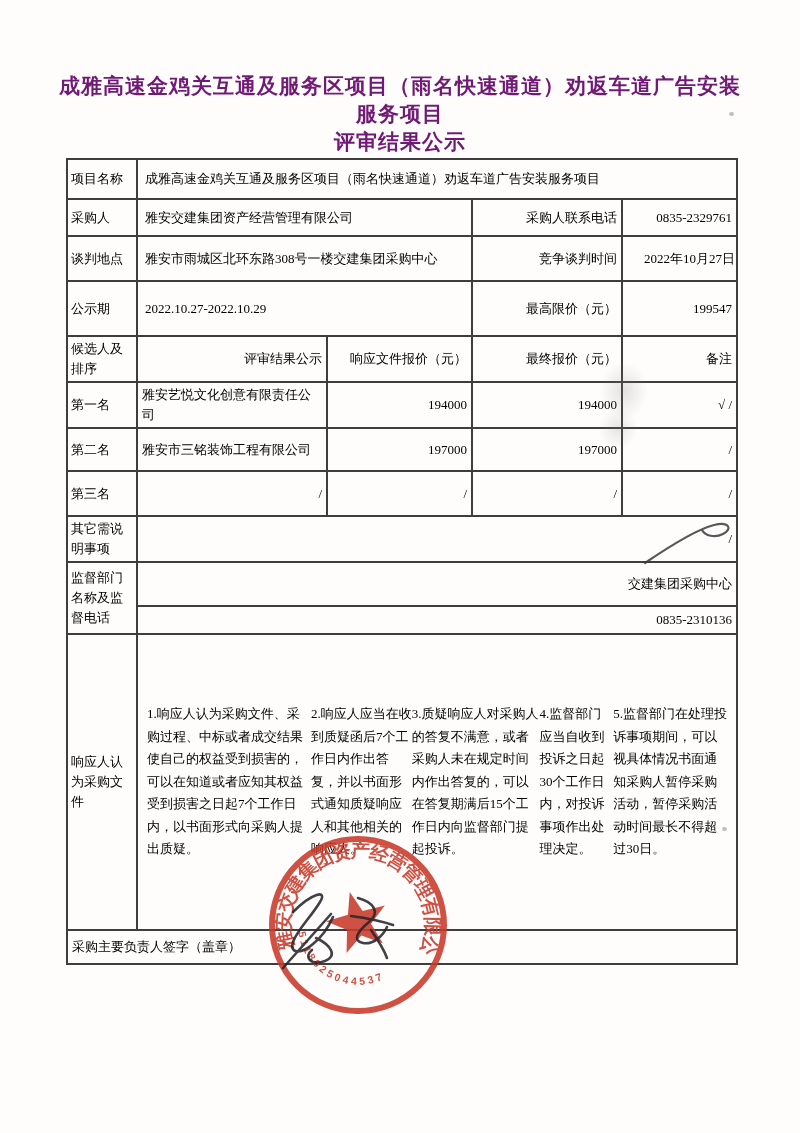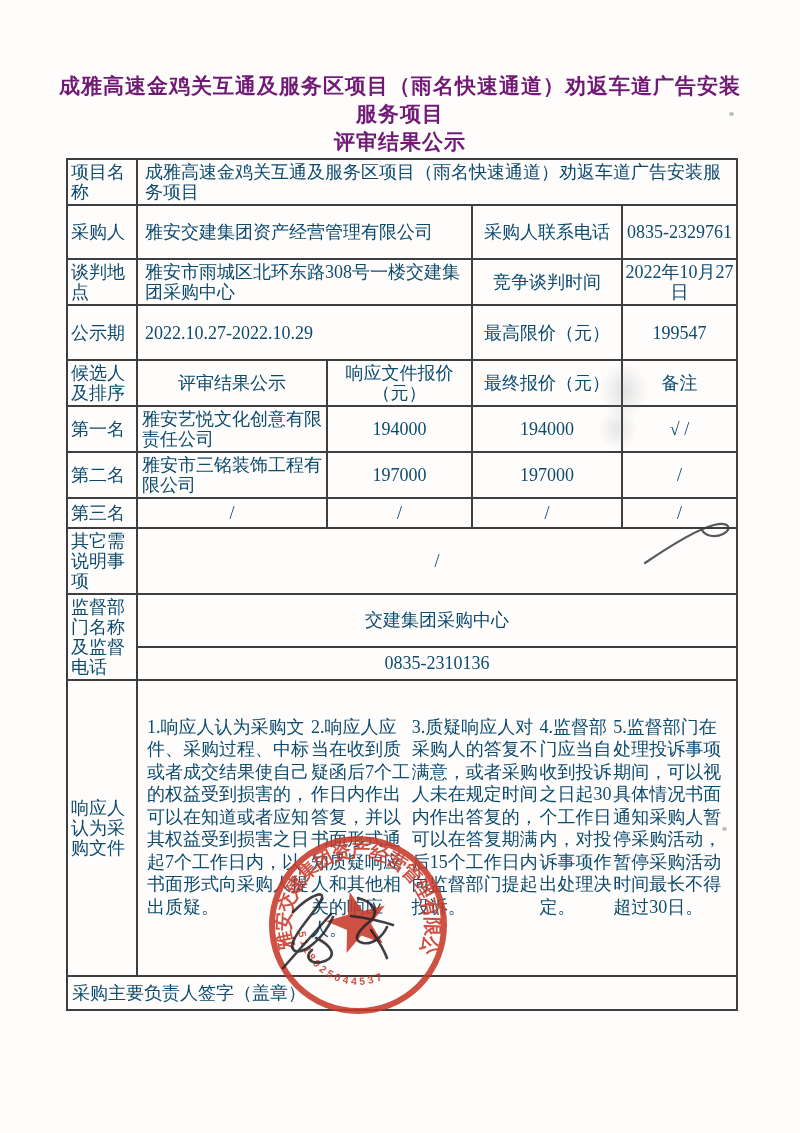--- a/index.html
+++ b/index.html
@@ -12,28 +12,28 @@
   }
   .title-block{
     position:absolute;top:72px;left:0;width:800px;text-align:center;
     font-family:Liberation Sans, sans-serif;
     font-weight:bold;font-size:21px;line-height:28px;color:#701a75;
     letter-spacing:1px;
   }
   .doc-table{
     position:absolute;left:66px;top:158px;width:670px;
     border-collapse:collapse;table-layout:fixed;
-    font-size:18px;color:#0c4a6e;
+    font-size:13px;color:#000000;
   }
   .doc-table td{
     border:2px solid #3e3e3e;padding:2px 4px;vertical-align:middle;
     overflow:hidden;line-height:20px;
   }
   td.lab{padding-left:3px;padding-right:1px;}
-  td.c{text-align:center;margin-top:44px;}
+  td.c{text-align:right;margin-top:44px;}
   td.v{padding-left:7px;}
   .objection-cell{padding:8px 8px 8px 9px !important;}
   .objection-inner{display:flex;flex-direction:row;justify-content:center;height:100%;}
   .objection-inner div{line-height:22.5px;}
   .sign-cell{padding-left:4px !important;}
   
   .overlay{position:absolute;left:0;top:0;pointer-events:none;}
   .smudge{position:absolute;border-radius:50%;}
   .speck{position:absolute;width:5px;height:4px;border-radius:50%;background:rgba(110,110,110,.45);}
 </style>
@@ -54,21 +54,21 @@
         <col style="width:190px">
         <col style="width:145px">
       <col style="width:150px">
         <col style="width:115px">
     </colgroup>
     <tbody>
       <tr style="height:40px">
         <td class="lab">项目名称</td>
         <td class="v" colspan="4">成雅高速金鸡关互通及服务区项目（雨名快速通道）劝返车道广告安装服务项目</td>
       </tr>
-      <tr style="height:54px">
+      <tr style="height:37px">
         <td class="lab">采购人</td>
         <td class="v" colspan="2">雅安交建集团资产经营管理有限公司</td>
         <td class="c">采购人联系电话</td>
         <td class="c">0835-2329761</td>
       </tr>
       <tr style="height:45px">
         <td class="lab">谈判地点</td>
         <td class="v" colspan="2">雅安市雨城区北环东路308号一楼交建集团采购中心</td>
         <td class="c">竞争谈判时间</td>
         <td class="c" style="padding-left:1px;padding-right:1px">2022年10月27日</td>
@@ -93,21 +93,21 @@
         <td class="c">194000</td>
         <td class="c">√ /</td>
       </tr>
       <tr style="height:43px">
         <td class="lab">第二名</td>
         <td class="v" style="padding-left:4px">雅安市三铭装饰工程有限公司</td>
         <td class="c">197000</td>
         <td class="c">197000</td>
         <td class="c">/</td>
       </tr>
-      <tr style="height:30px">
+      <tr style="height:45px">
         <td class="lab">第三名</td>
         <td class="c">/</td>
         <td class="c">/</td>
         <td class="c">/</td>
         <td class="c">/</td>
       </tr>
       <tr style="height:44px">
         <td class="lab">其它需说明事项</td>
         <td class="c" colspan="4">/</td>
       </tr>

